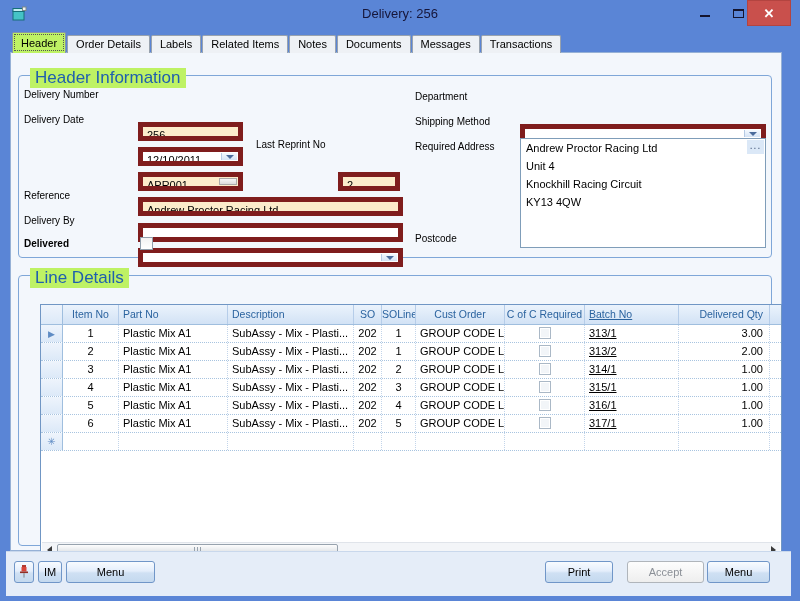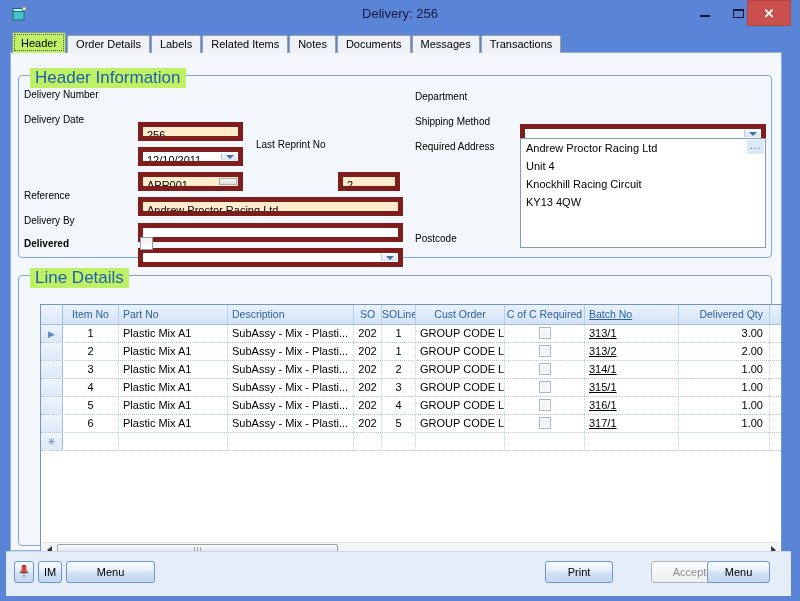--- a/index.html
+++ b/index.html
@@ -87,21 +87,21 @@
 
   
   .footer { position:absolute; left:6px; top:551px; width:785px; height:45px; background:#e5edf8; border-top:1px solid #c9d8ec; z-index:4; }
   .fbtn { position:absolute; top:9px; height:22px; background:linear-gradient(#f8fbff 0%,#e4eefb 45%,#cfe0f3 55%,#c4d9ef 100%);
           border:1px solid #7096c8; border-radius:3px; font-size:11px; color:#000; text-align:center; line-height:20px; }
   .fbtn.disabled { background:linear-gradient(#fdfdfd,#eeeeee); border-color:#b0b5bb; color:#8b9097; }
   .pin-btn { left:8px; width:20px; }
   .im-btn { left:32px; width:24px; }
   .menu-btn { left:60px; width:89px; }
   .print-btn { left:539px; width:68px; }
-  .accept-btn { left:621px; width:77px;margin-left:24px; }
+  .accept-btn { left:621px; width:77px; }
   .close-btn { left:701px; width:63px; }
 </style>
 </head>
 <body>
 
 <div class="window">
 
   <div class="titlebar">
     <svg class="app-icon" viewBox="0 0 17 17">
       <rect x="2" y="6" width="11" height="9" fill="#45c3c6" stroke="#166f78" stroke-width="1"></rect>

